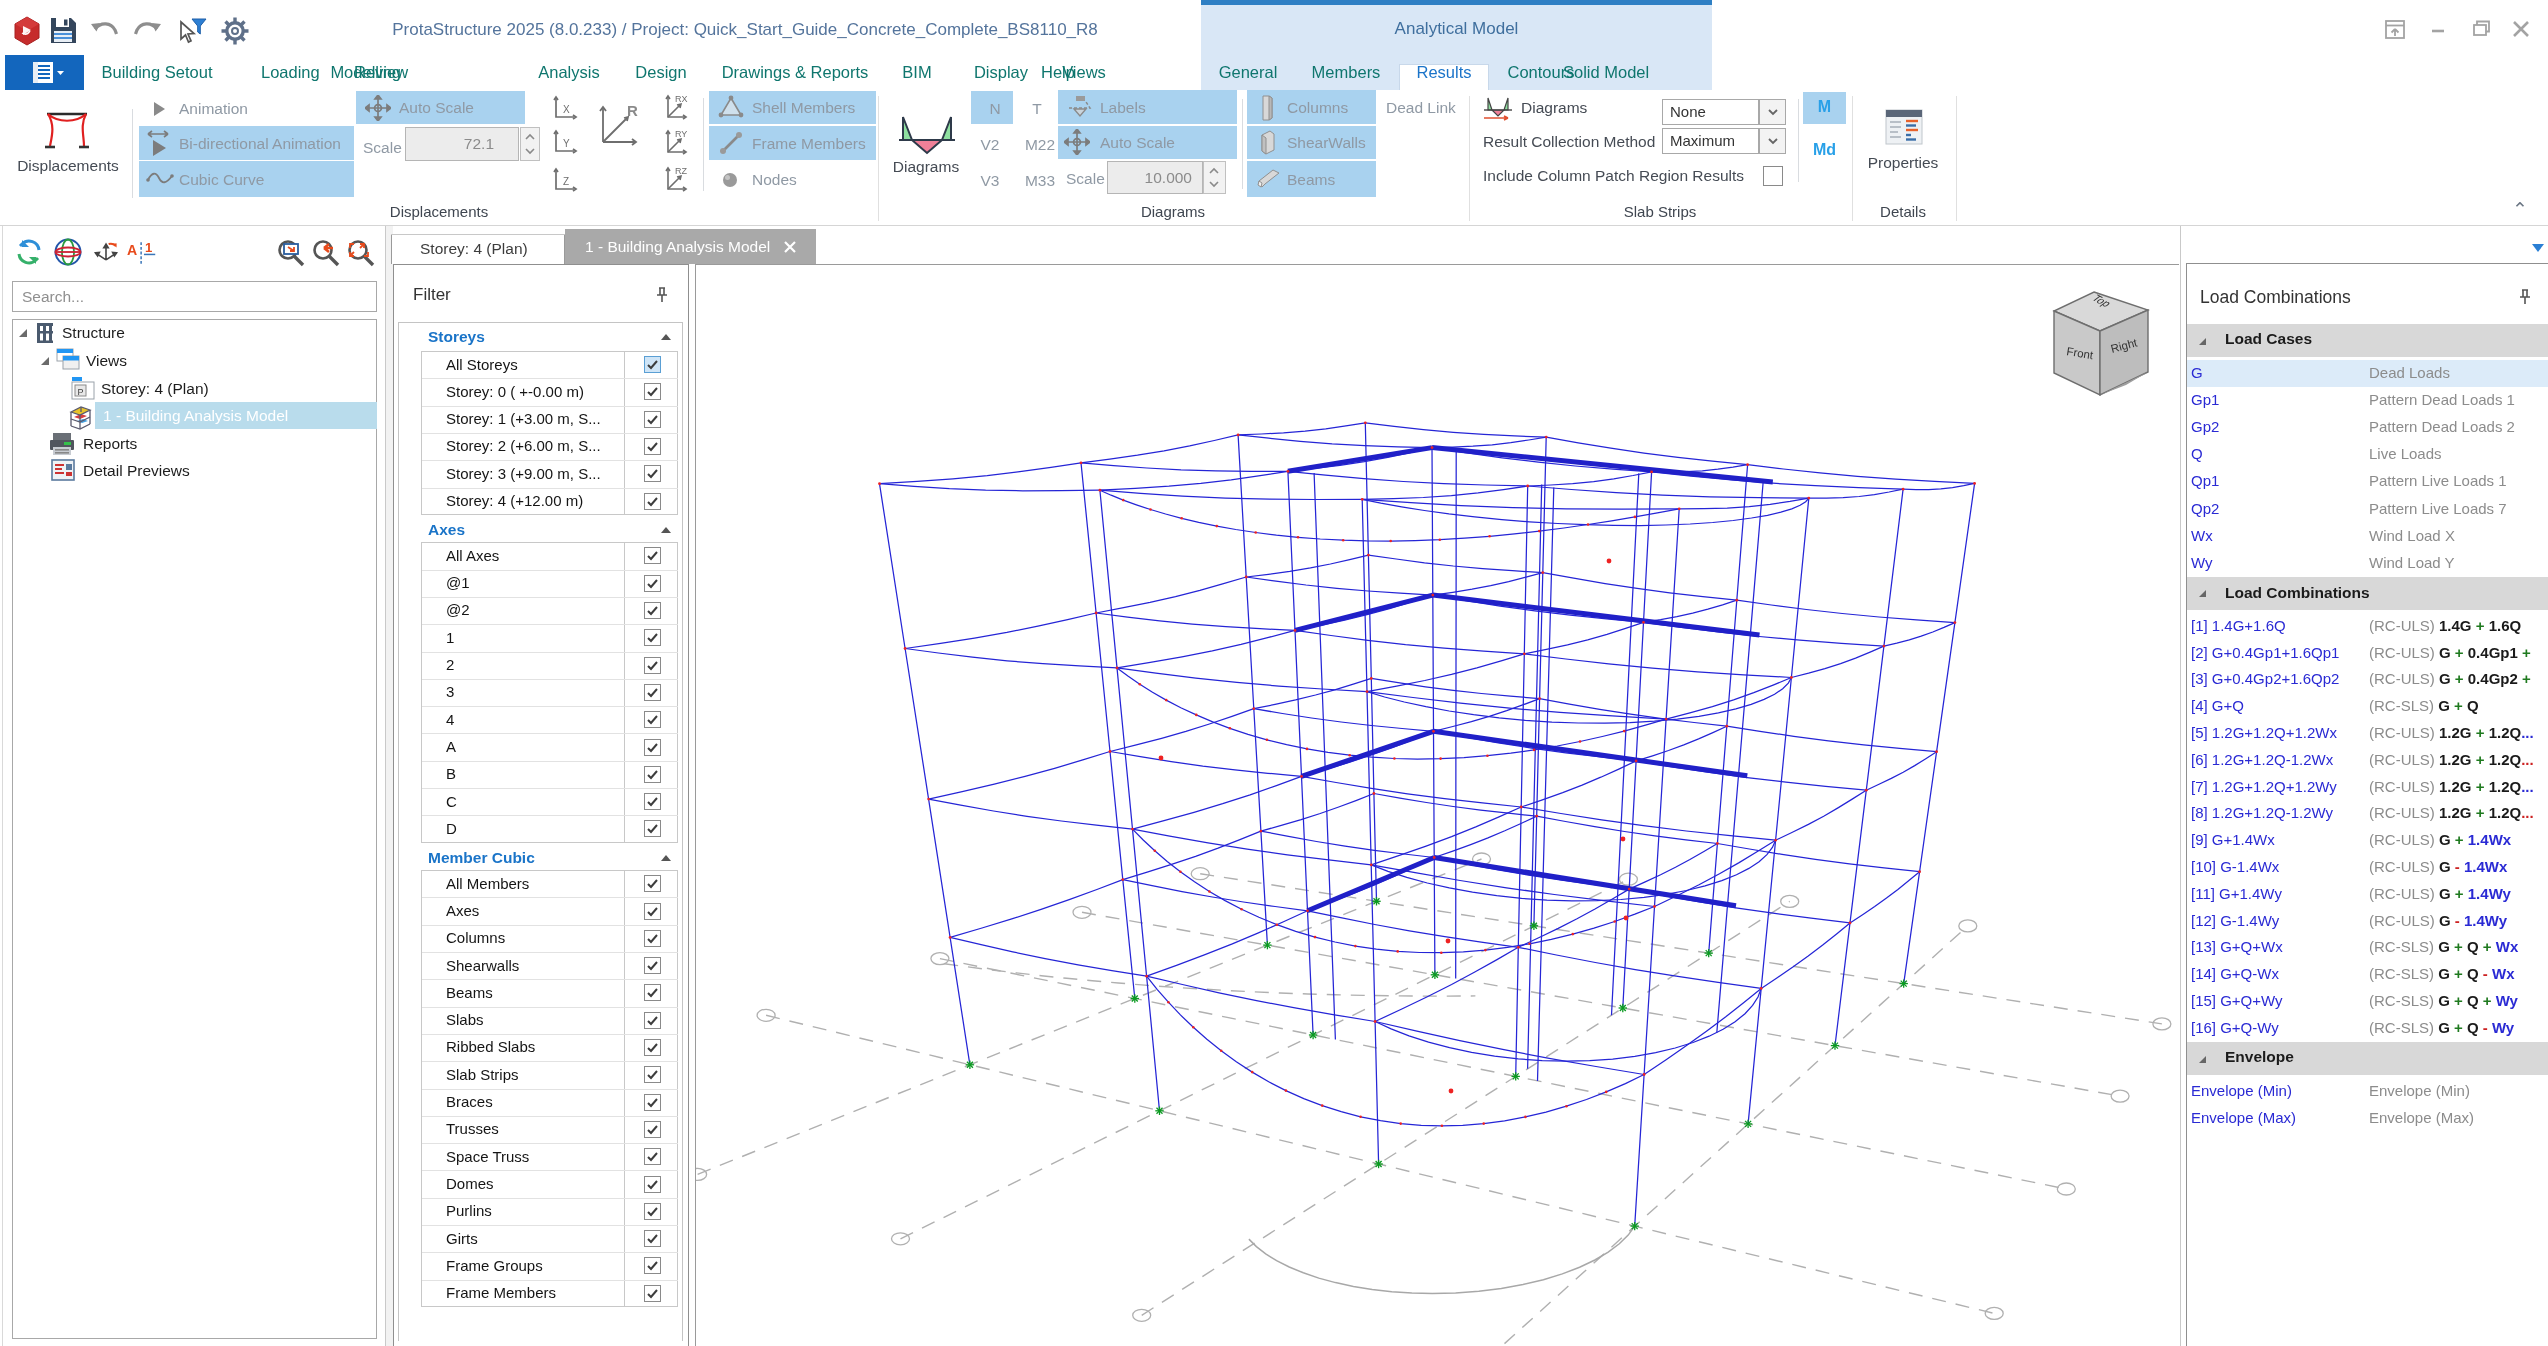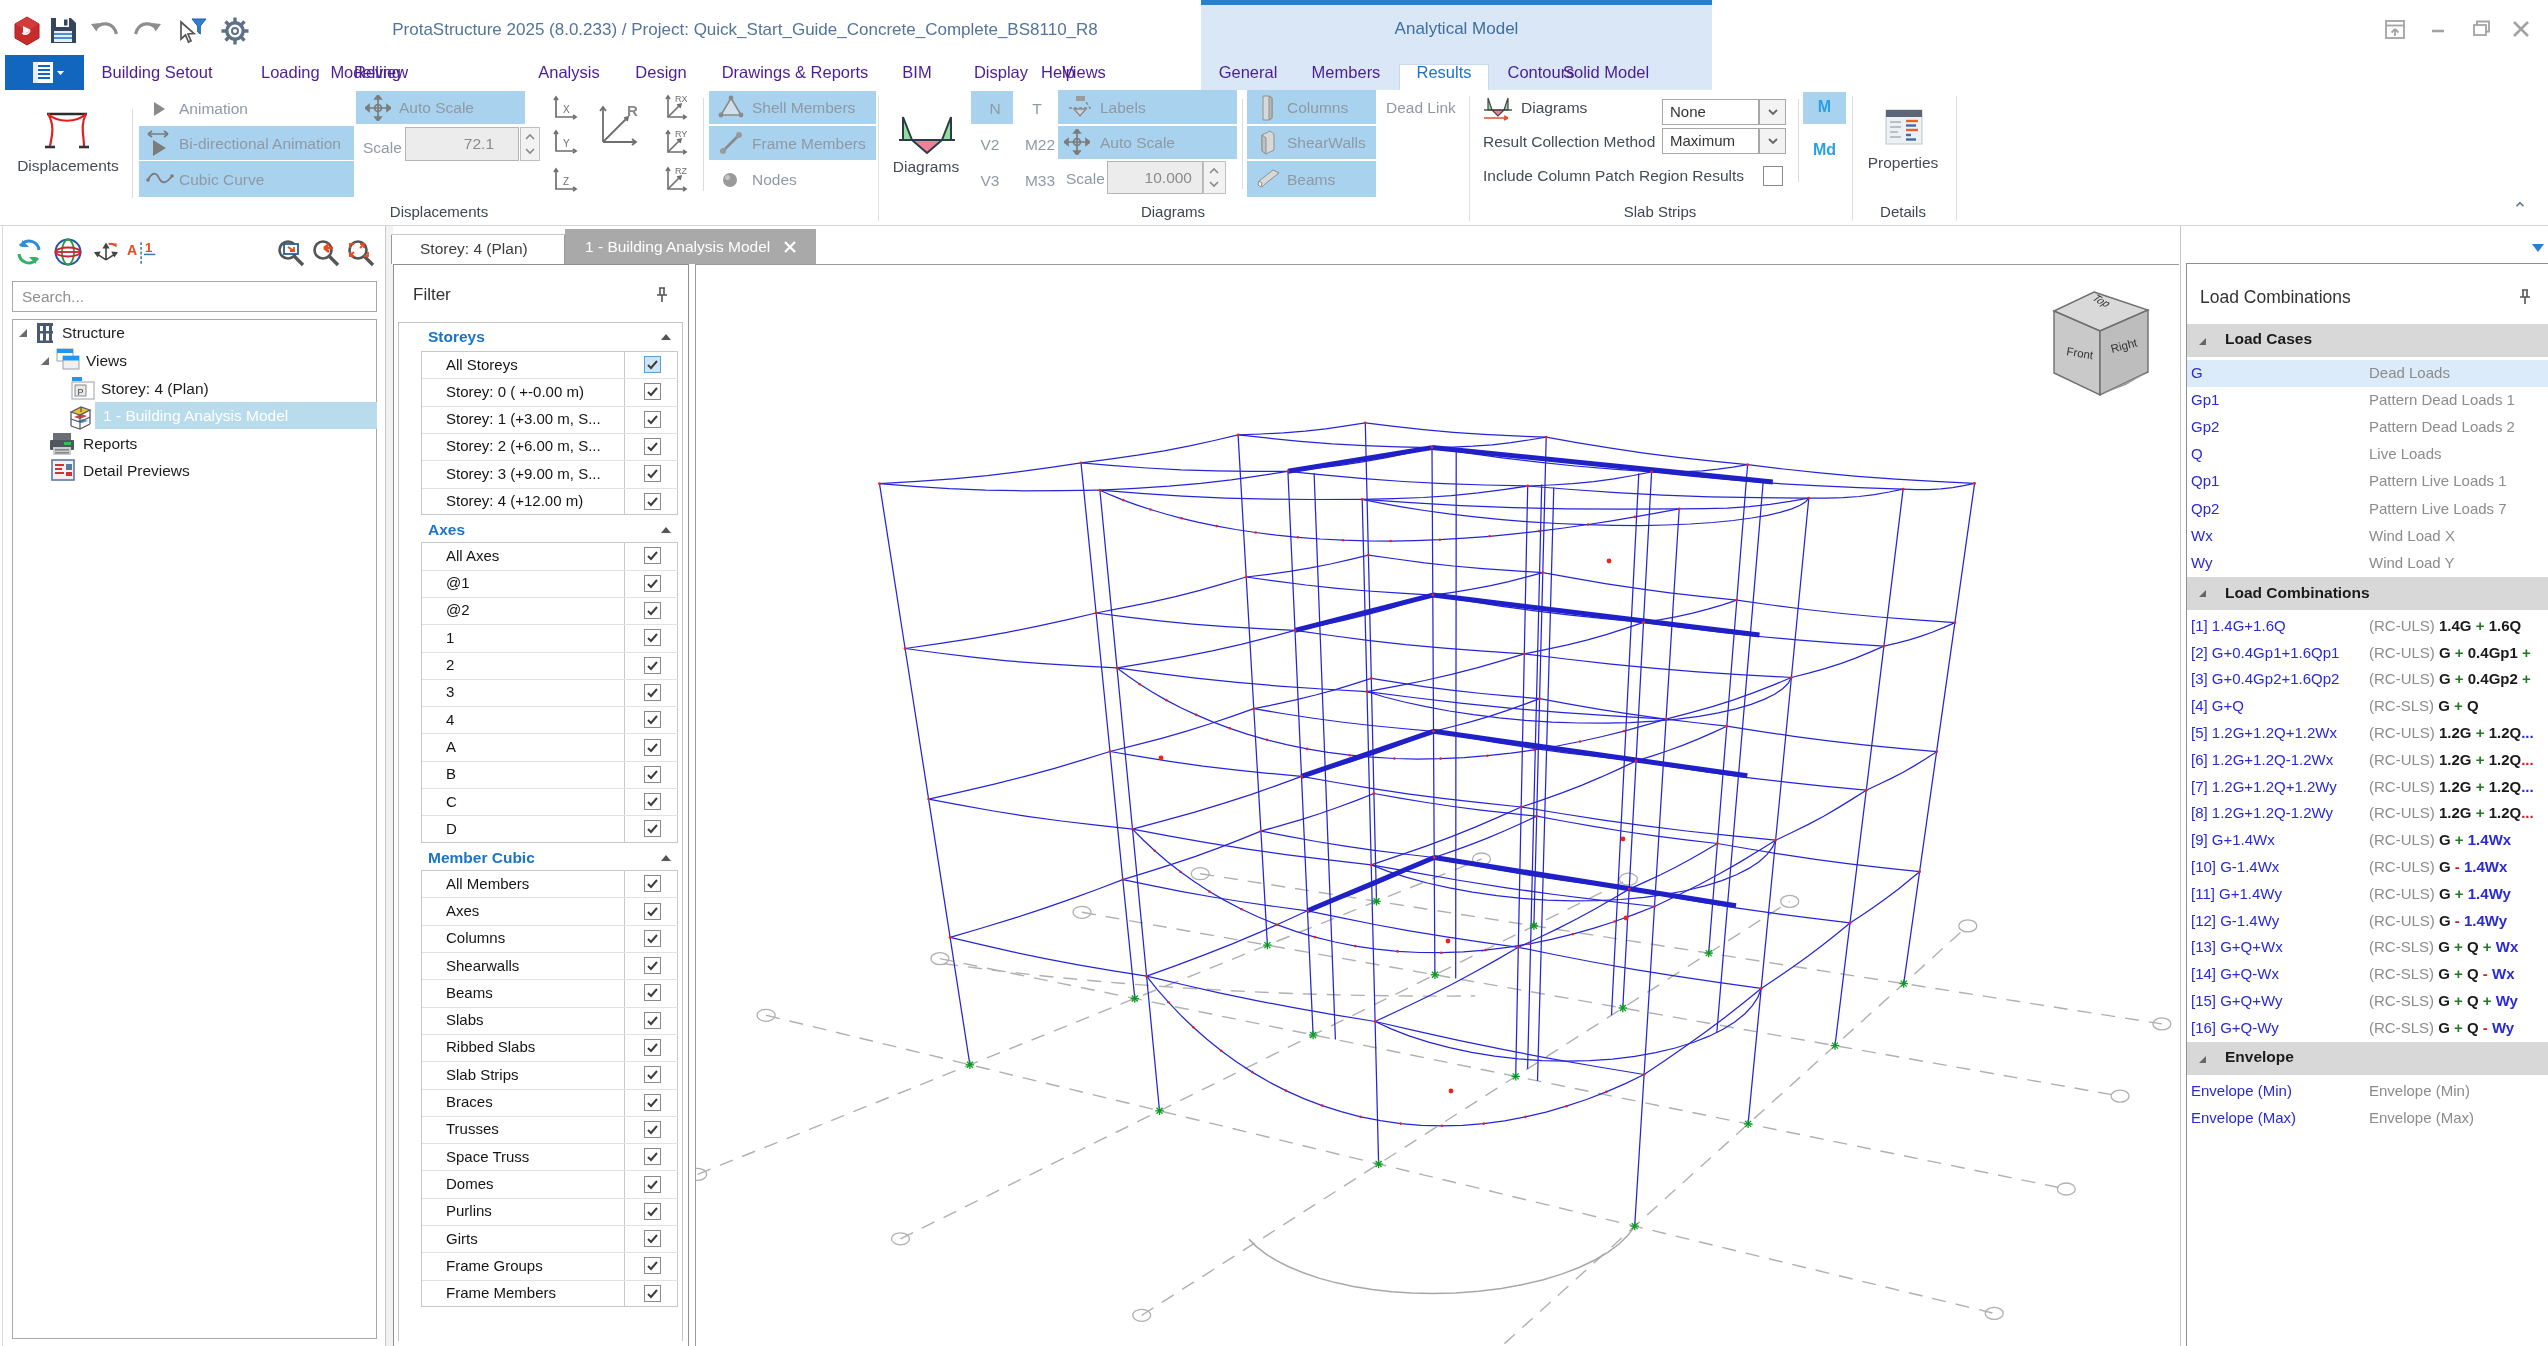--- a/index.html
+++ b/index.html
@@ -1,16 +1,16 @@
 <!DOCTYPE html>
 <html><head><meta charset="utf-8"><style>
 *{margin:0;padding:0;box-sizing:border-box}
 html,body{width:2548px;height:1346px;background:#fff;font-family:"Liberation Sans",sans-serif;overflow:hidden;position:relative}
 .abs{position:absolute}
-.tabtxt{font-size:16.5px;color:#4c1d95}
+.tabtxt{font-size:16.5px;color:#0f766e}
 .ribtxt{font-size:15.5px;color:#8f99a4;white-space:nowrap}
 .ribdark{font-size:15.5px;color:#454b54;white-space:nowrap}
 .hl{background:#a9d2ef}
 .grplbl{font-size:15px;color:#3f4650;text-align:center;white-space:nowrap}
 .vsep{position:absolute;width:1px;background:#d9dce0}
 .inp{position:absolute;background:#ececec;border:1px solid #b5b5b5;color:#8b8b8b;font-size:15.5px;text-align:right}
 .spin{position:absolute;width:20px;background:#f2f2f2;border:1px solid #c0c0c0}
 .drop{position:absolute;background:#fff;border:1px solid #a8a8a8;font-size:15px;color:#333;padding-left:7px;line-height:24px}
 .droparr{position:absolute;background:#f3f3f3;border:1px solid #a8a8a8;text-align:center;color:#555}
 .treetxt{font-size:15.5px;color:#1d1d1d;white-space:nowrap}

